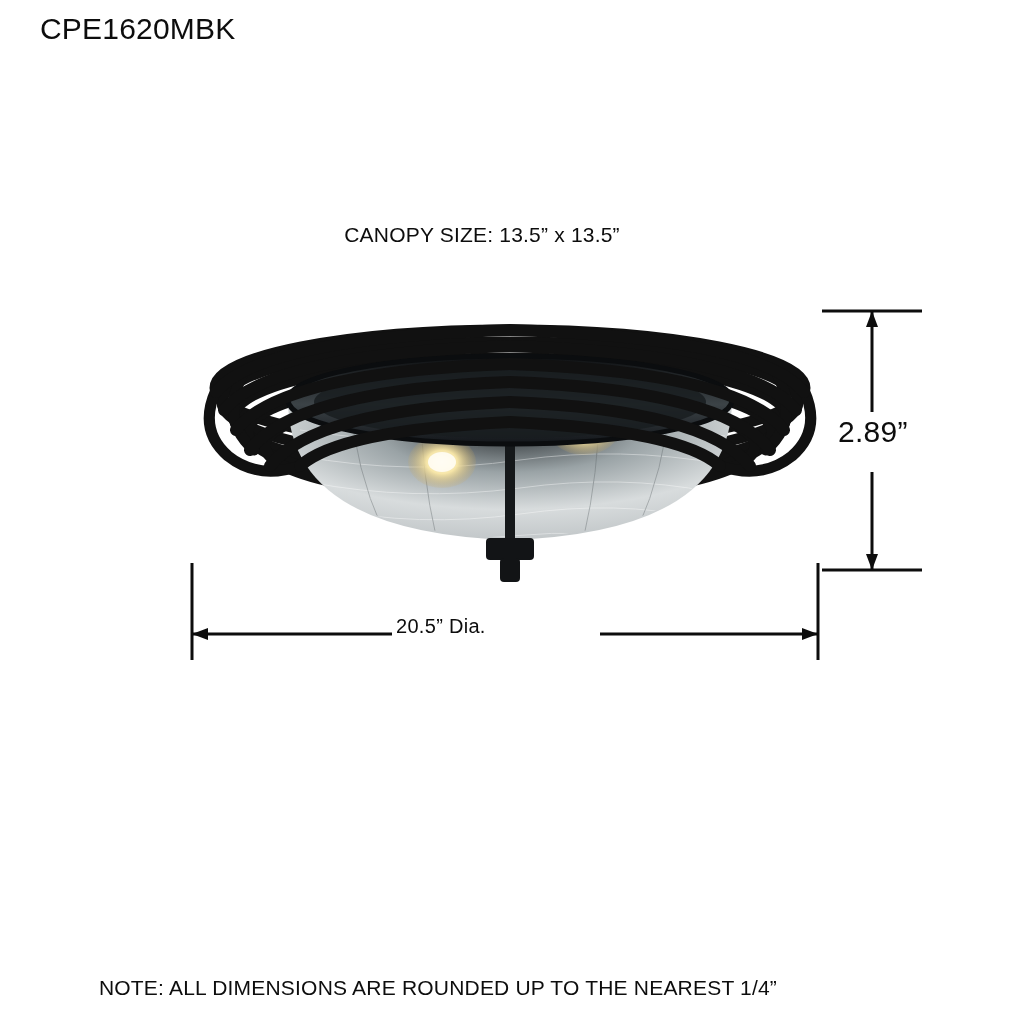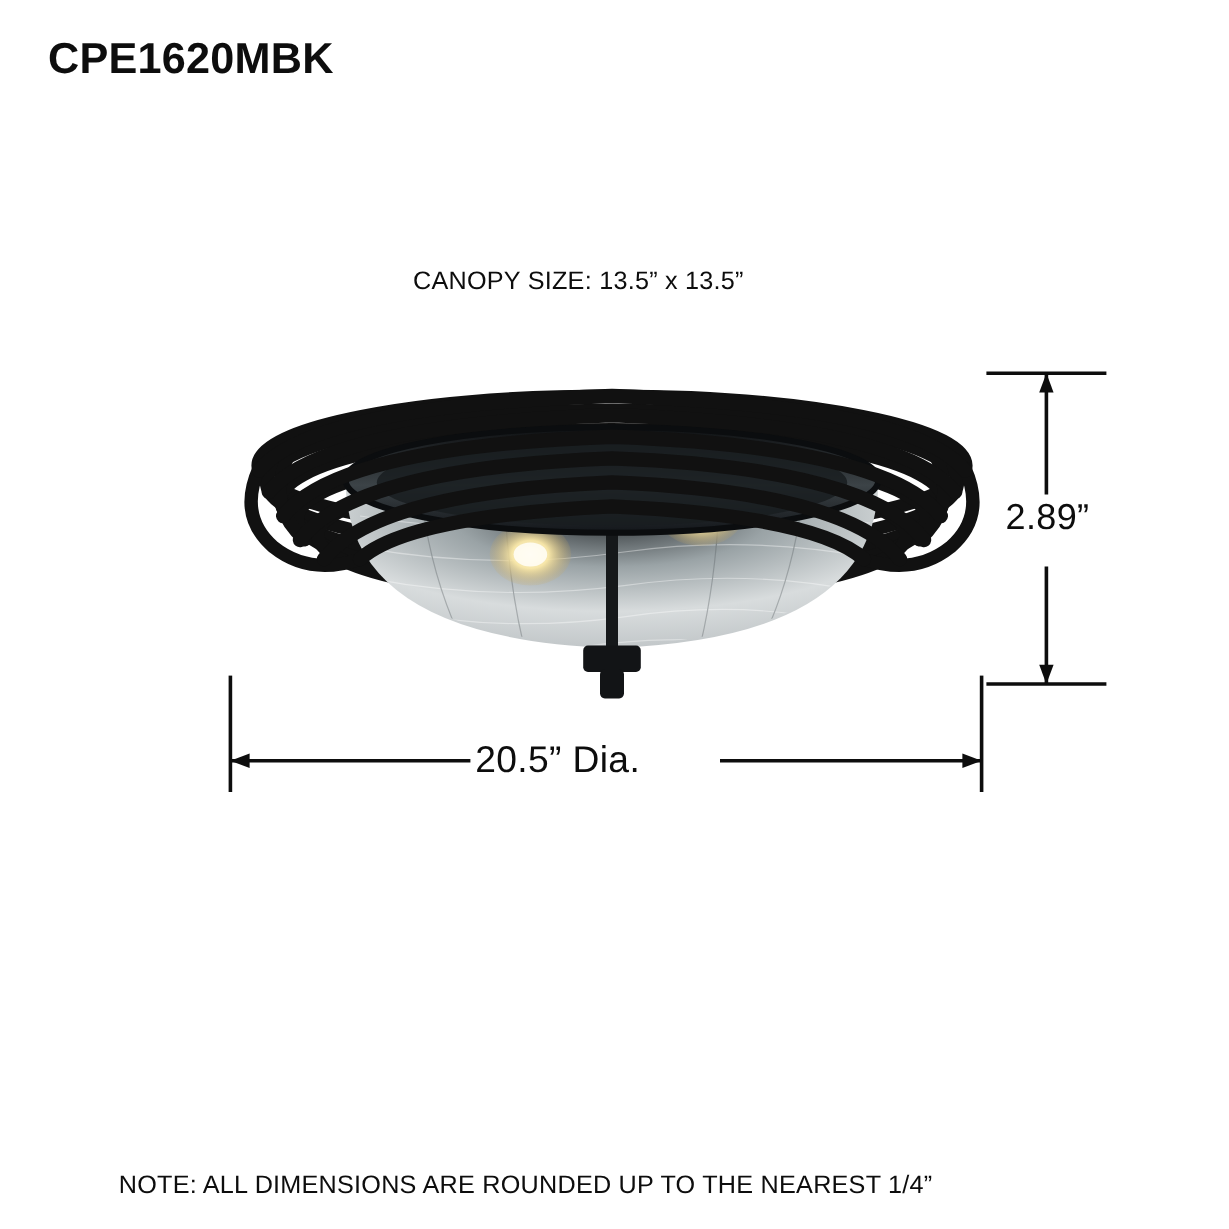--- a/index.html
+++ b/index.html
@@ -12,23 +12,23 @@
     height: 1024px;
     position: relative;
     font-family: "Liberation Sans", sans-serif;
     color: #0d0d0d;
     overflow: hidden;
   }
 
   .model-number {
     position: absolute;
     left: 40px;
-    top: 28px;
-    font-size: 36px;
-    font-weight: 700;
+    top: 12px;
+    font-size: 30px;
+    font-weight: 400;
     letter-spacing: 0.2px;
     white-space: nowrap;
   }
 
   .canopy-label {
     position: absolute;
     left: 0;
     top: 223px;
     width: 964px;
     text-align: center;
@@ -63,21 +63,21 @@
     left: 838px;
     top: 415px;
     font-size: 30px;
     letter-spacing: 0.3px;
     white-space: nowrap;
   }
   .dim-width-label {
     position: absolute;
     left: 396px;
     top: 615px;
-    font-size: 31px;
+    font-size: 20px;
     letter-spacing: 0.3px;
     white-space: nowrap;
     text-align: center;
   }
 
   .dims-svg {
     position: absolute;
     left: 0;
     top: 0;
     width: 1024px;

